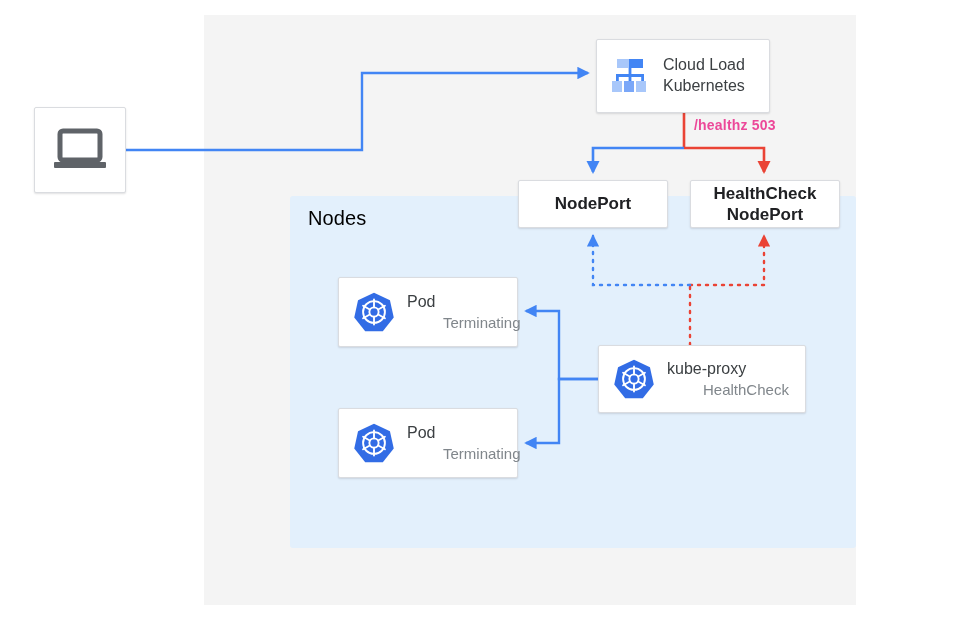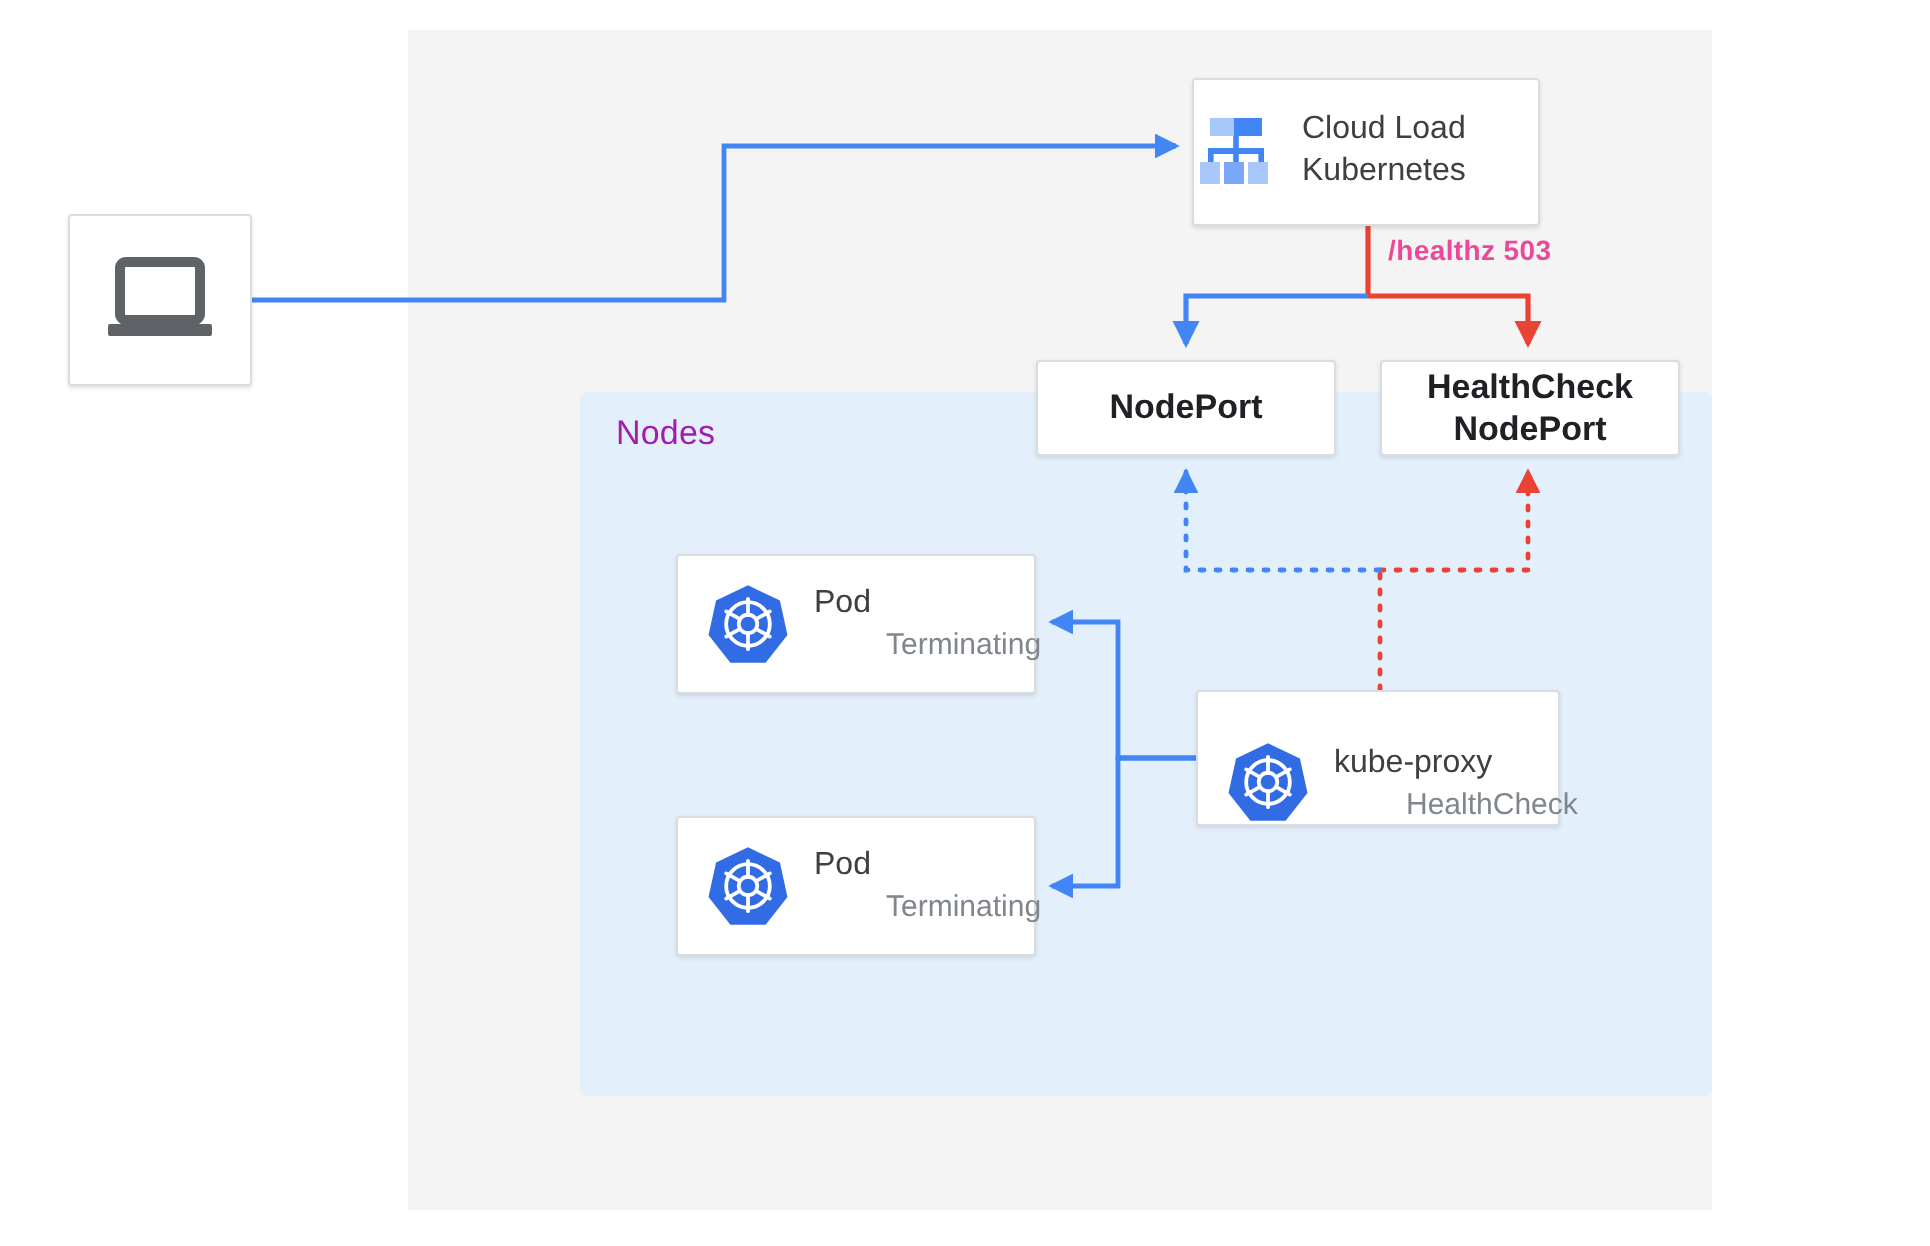--- a/index.html
+++ b/index.html
@@ -31,22 +31,22 @@
     top: 196px;
     width: 566px;
     height: 352px;
     background: #e3f0fc;
     border-radius: 3px;
   }
   .panel-nodes-label {
     position: absolute;
     left: 308px;
     top: 207px;
-    font-size: 17px;
-    color: #a21caf;
+    font-size: 20px;
+    color: #000000;
     letter-spacing: .1px;
   }
 
   
   .card {
     position: absolute;
     background: #ffffff;
     border: 1px solid #dadce0;
     border-radius: 2px;
     box-sizing: border-box;
@@ -76,26 +76,26 @@
   }
   .subtitle {
     font-size: 15px;
     color: #80868b;
     line-height: 1.3;
     margin-left: 36px;
   }
 
   
   #card-client   { left: 34px;  top: 107px; width: 92px;  height: 86px; justify-content:center; }
-  #card-clb      { left: 596px; top: 39px;  width: 174px; height: 74px; }
+  #card-clb      { left: 596px; top: 39px;  width: 174px; height: 74px; padding-left: 12px; }
   #card-nodeport { left: 518px; top: 180px; width: 150px; height: 48px; }
   #card-hcnp     { left: 690px; top: 180px; width: 150px; height: 48px; }
   #card-pod-1    { left: 338px; top: 277px; width: 180px; height: 70px; padding-left: 14px; }
   #card-pod-2    { left: 338px; top: 408px; width: 180px; height: 70px; padding-left: 14px; }
-  #card-kproxy   { left: 598px; top: 345px; width: 182px; height: 68px; padding-left: 14px; align-items: flex-end; }
+  #card-kproxy   { left: 598px; top: 345px; width: 208px; height: 68px; padding-left: 14px; }
 
   .icon-slot {
     flex: 0 0 auto;
     display: flex;
     align-items: center;
     justify-content: center;
     margin-right: 12px;
   }
 
   

